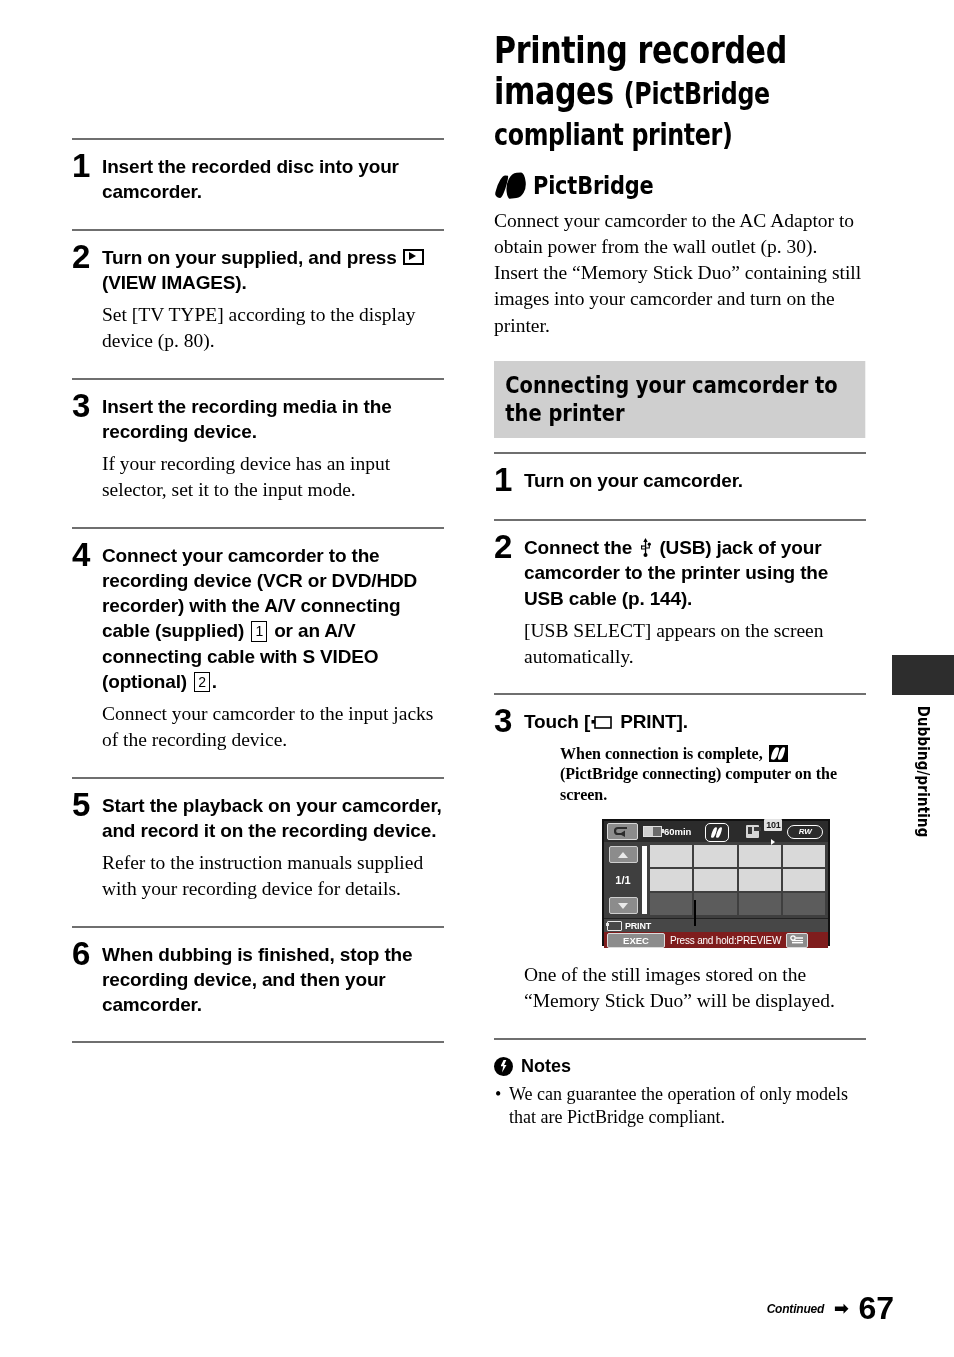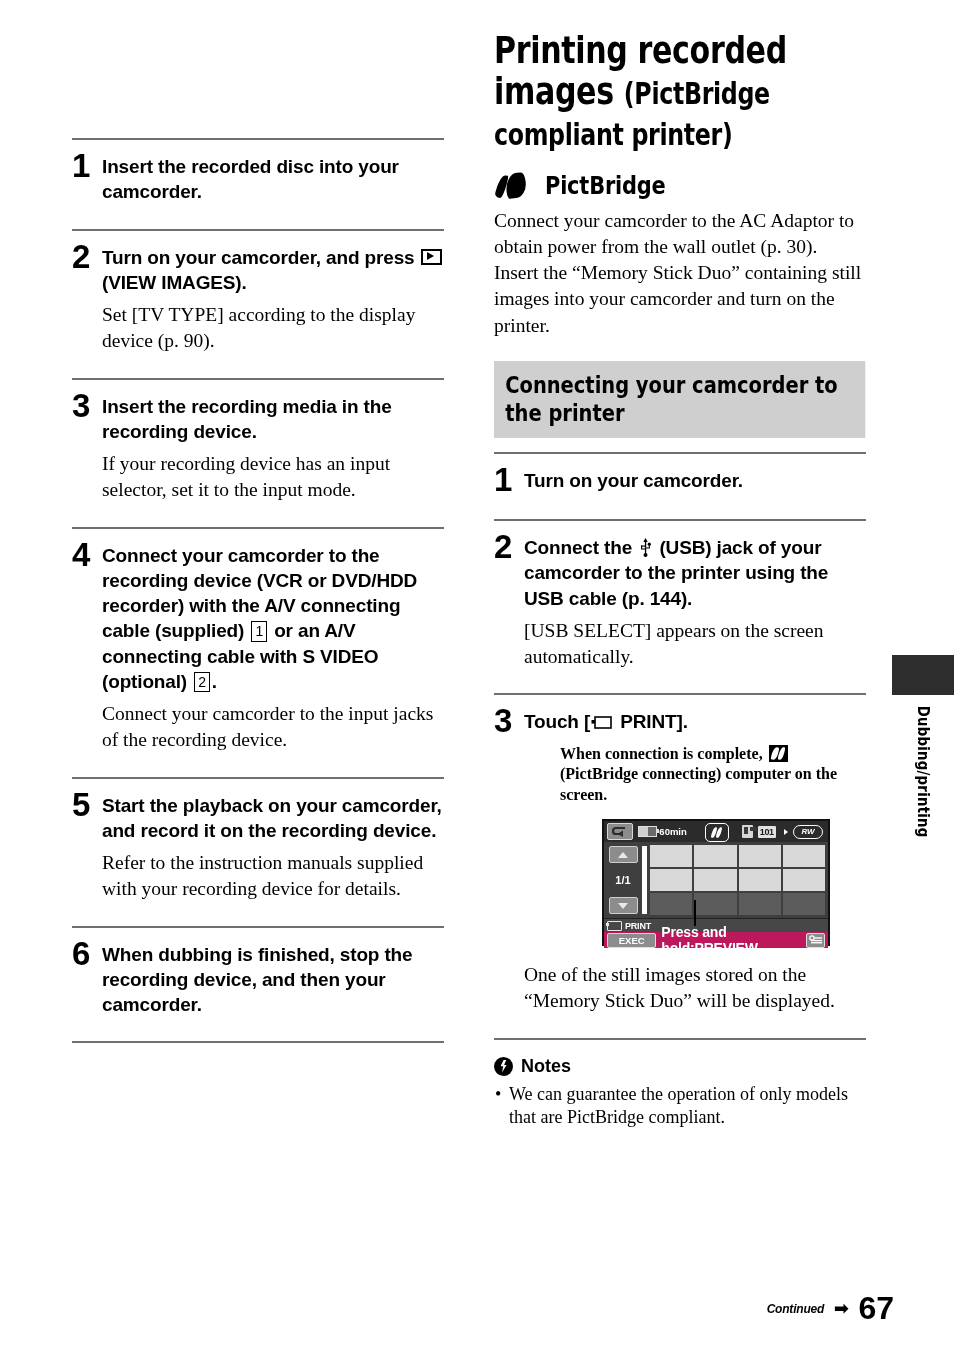--- a/index.html
+++ b/index.html
@@ -21,21 +21,21 @@
     letter-spacing:-0.4px;margin:0;padding-top:30px;
     transform:scaleX(.88);transform-origin:left top;width:113%;
   }
   .doc-title .sub{font-size:30px;}
 
   
   .para{font-size:19.5px;line-height:1.34;margin:12px 0 0 0;}
   .para.tight{margin-top:8px;}
 
   
-  .pb-logo{display:flex;align-items:center;gap:17px;margin:18px 0 6px 2px;}
+  .pb-logo{display:flex;align-items:center;gap:5px;margin:18px 0 6px 2px;}
   .pb-mark{position:relative;width:32px;height:26px;flex:none;}
   .pb-mark .leaf{
     position:absolute;left:10px;top:0;width:20px;height:25px;background:#000;
     border-radius:60% 18% 55% 12% / 72% 40% 60% 28%;
     transform:rotate(-6deg);
   }
   .pb-mark .tail{
     position:absolute;left:1px;top:2px;width:9px;height:23px;background:#000;
     border-radius:70% 10% 40% 70% / 80% 30% 70% 20%;
     transform:rotate(8deg) skewX(-6deg);
@@ -139,21 +139,21 @@
     position:absolute;background:#fff;width:4px;height:11px;
     border-radius:60% 15% 50% 15% / 70% 35% 60% 25%;transform:rotate(15deg);
   }
   .lcd-pbicon .g i:nth-child(1){left:1px;top:0;}
   .lcd-pbicon .g i:nth-child(2){left:6px;top:0;}
   .lcd-ms{
     width:17px;height:13px;background:#d6d6d6;border-radius:1px;position:relative;
   }
   .lcd-ms::before{content:"";position:absolute;left:2px;top:2px;width:4px;height:7px;background:#3a3a3a;}
   .lcd-ms::after{content:"";position:absolute;left:8px;top:2px;width:7px;height:4px;background:#3a3a3a;}
-  .lcd-folder{display:flex;align-items:center;gap:8px;}
+  .lcd-folder{display:flex;align-items:center;gap:8px;flex-direction:column;}
   .lcd-folder .num{
     background:#e2e2e2;color:#1a1a1a;font-size:9px;font-weight:bold;
     padding:1px 2px;border-radius:1px;letter-spacing:-.3px;
   }
   .lcd-folder .tri{
     width:0;height:0;border-left:4px solid #fff;
     border-top:3px solid transparent;border-bottom:3px solid transparent;
   }
   .lcd-disc{
     width:44px;height:12px;border:1.5px solid #fff;border-radius:7px;
@@ -182,29 +182,29 @@
   .lcd-printrow{
     height:13px;background:#474747;display:flex;align-items:center;
     padding-left:3px;gap:3px;border-top:1px solid #222;
   }
   .lcd-printrow .pi{
     width:13px;height:8px;border:1px solid #e8e8e8;border-radius:1px;position:relative;background:#474747;
   }
   .lcd-printrow .pi::before{content:"";position:absolute;left:-2px;top:1.5px;width:3px;height:3px;background:#e8e8e8;}
   .lcd-printrow span{color:#fff;font-size:9px;font-weight:bold;letter-spacing:-.2px;}
   .lcd-bottom{
-    height:16px;background:#be185d;display:flex;align-items:center;
+    height:16px;background:#7f1d1d;display:flex;align-items:center;
     padding:0 3px;gap:5px;
   }
   .lcd-exec{
     width:56px;height:13px;background:#8c8c8c;border:1px solid #dcdcdc;border-radius:2px;
     display:flex;align-items:center;justify-content:center;
     color:#fff;font-size:9.5px;font-weight:bold;
   }
-  .lcd-hold{color:#fff;font-size:14px;font-weight:bold;letter-spacing:-.2px;}
+  .lcd-hold{color:#fff;font-size:10px;font-weight:normal;letter-spacing:-.2px;}
   .lcd-opt{
     width:20px;height:13px;background:#8c8c8c;border:1px solid #dcdcdc;border-radius:2px;
     display:flex;align-items:center;justify-content:center;
   }
   .lcd-opt svg{display:block;}
 
   .lcd-leader{
     position:absolute;left:694px;top:900px;width:2px;height:26px;background:#000;
   }
 
@@ -267,22 +267,22 @@
       <div class="step-body">
         <p class="step-head">Insert the recorded disc into your camcorder.</p>
       </div>
     </div>
     <div class="step-gap lg"></div>
 
     <div class="rule"></div>
     <div class="step">
       <div class="step-num">2</div>
       <div class="step-body">
-        <p class="step-head"><span>Turn on your camcorder, and press </span><span class="icon-view"></span><span>(VIEW IMAGES).</span></p>
-        <p class="step-note">Set [TV TYPE] according to the display device (p. 90).</p>
+        <p class="step-head"><span>Turn on your supplied, and press </span><span class="icon-view"></span><span>(VIEW IMAGES).</span></p>
+        <p class="step-note">Set [TV TYPE] according to the display device (p. 80).</p>
       </div>
     </div>
     <div class="step-gap lg"></div>
 
     <div class="rule"></div>
     <div class="step">
       <div class="step-num">3</div>
       <div class="step-body">
         <p class="step-head">Insert the recording media in the recording device.</p>
         <p class="step-note">If your recording device has an input selector, set it to the input mode.</p>

